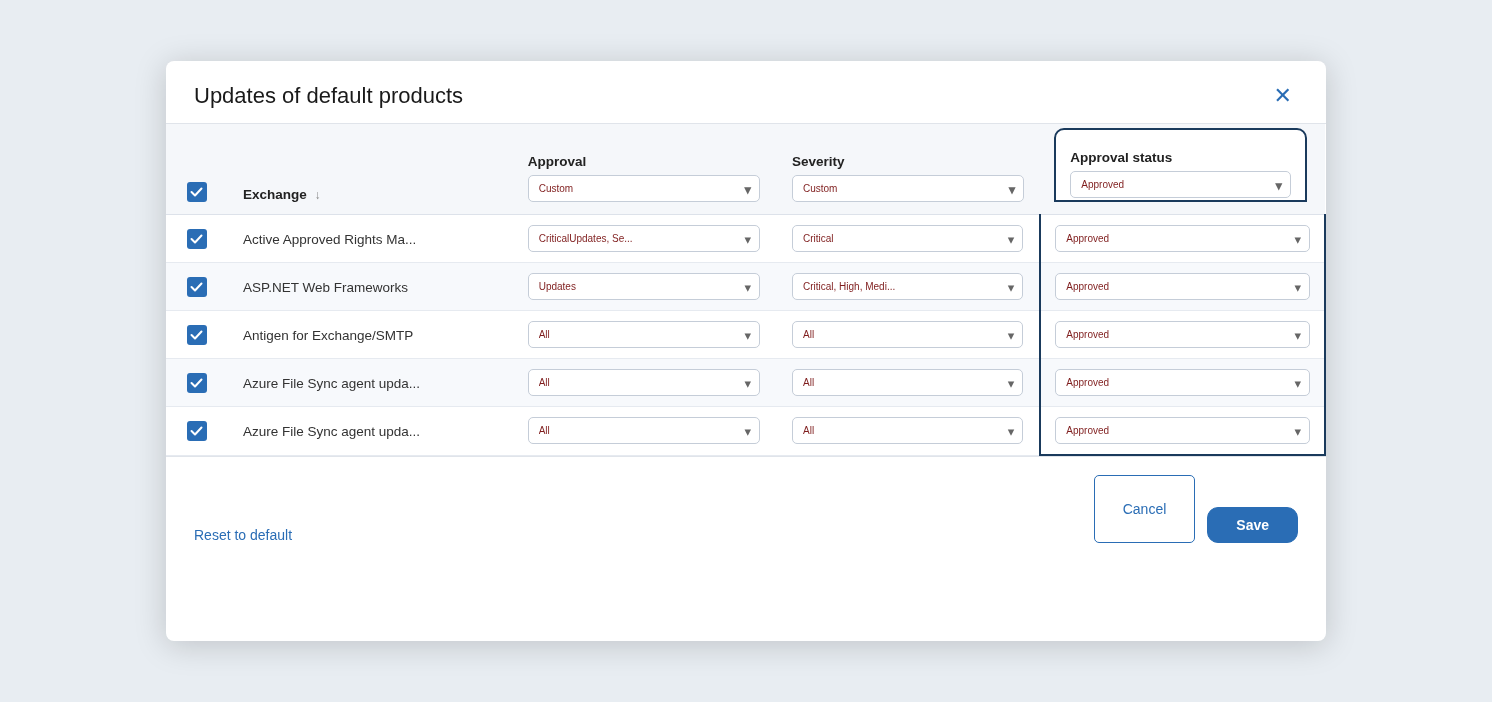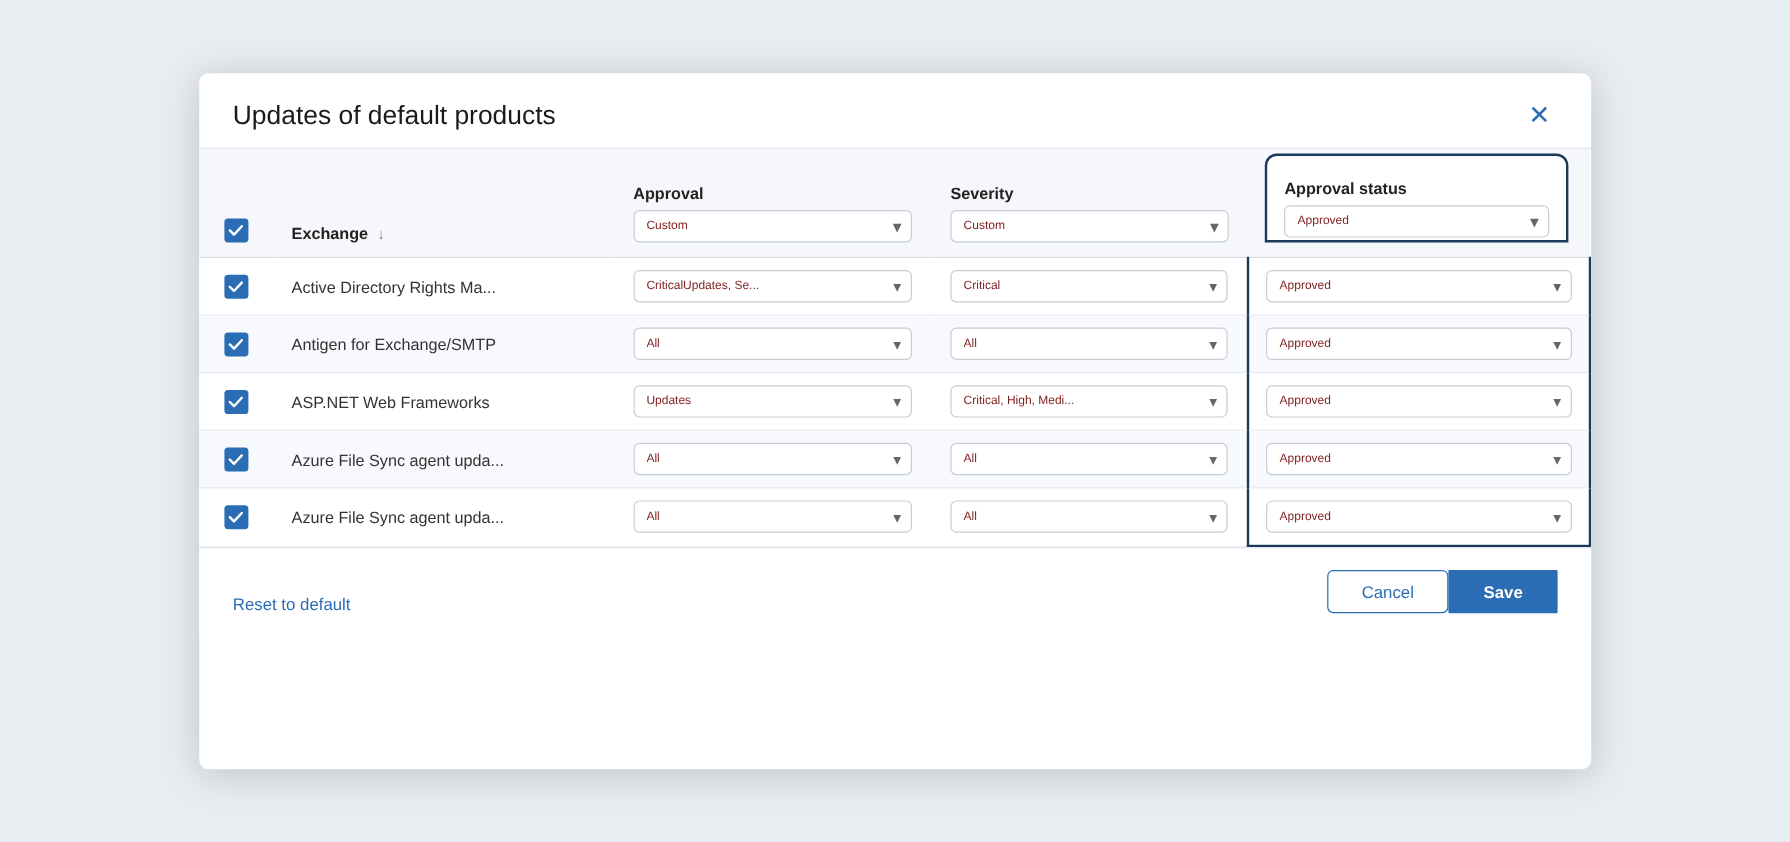--- a/index.html
+++ b/index.html
@@ -167,40 +167,41 @@
       background: #fff;
     }
     .reset-link {
       color: #2a6db5;
       background: none;
       border: none;
       cursor: pointer;
       font-size: 14px;
       text-decoration: none;
     }
-    .footer-btns { display: flex; }
+    .footer-btns { display: flex; gap: 12px; }
     .btn-cancel {
       padding: 9px 28px;
       border: 1.5px solid #2a6db5;
       border-radius: 5px;
       background: #fff;
       color: #2a6db5;
       font-size: 14px;
       cursor: pointer;
       font-weight: 500;
     }
     .btn-save {
       padding: 9px 28px;
       border: 1.5px solid #2a6db5;
-      border-radius: 1px;
+      border-radius: 11px;
       background: #2a6db5;
       color: #fff;
       font-size: 14px;
       cursor: pointer;
       font-weight: 700;
+      margin-top: 32px;
     }
   </style>
 </head>
 <body>
 
 <div class="dialog">
 
   <div class="dialog-header">
     <span class="dialog-title">Updates of default products</span>
     <button class="close-btn">✕</button>
@@ -267,21 +268,21 @@
       <tr>
       <td class="col-check">
         <div class="checkbox-custom">
           <svg width="13" height="10" viewBox="0 0 13 10" fill="none">
             <path d="M1.5 5L5 8.5L11.5 1.5" stroke="white" stroke-width="2" stroke-linecap="round" stroke-linejoin="round"></path>
           </svg>
         </div>
       </td>
 
       <td class="col-product">
-        <span class="product-name">Active Directory Rights Ma...</span>
+        <span class="product-name">Active Approved Rights Ma...</span>
       </td>
 
       <td class="col-category">
         <div class="select-wrap">
           <select><option selected="">CriticalUpdates, Se...</option><option>All</option><option>CriticalUpdates</option></select>
           <span class="select-arrow">▾</span>
         </div>
       </td>
 
       <td class="col-severity">
@@ -301,33 +302,33 @@
           <tr>
       <td class="col-check">
         <div class="checkbox-custom">
           <svg width="13" height="10" viewBox="0 0 13 10" fill="none">
             <path d="M1.5 5L5 8.5L11.5 1.5" stroke="white" stroke-width="2" stroke-linecap="round" stroke-linejoin="round"></path>
           </svg>
         </div>
       </td>
 
       <td class="col-product">
-        <span class="product-name">Antigen for Exchange/SMTP</span>
+        <span class="product-name">ASP.NET Web Frameworks</span>
       </td>
 
       <td class="col-category">
         <div class="select-wrap">
-          <select><option selected="">All</option><option>CriticalUpdates</option><option>Updates</option></select>
+          <select><option selected="">Updates</option><option>All</option><option>CriticalUpdates</option></select>
           <span class="select-arrow">▾</span>
         </div>
       </td>
 
       <td class="col-severity">
         <div class="select-wrap">
-          <select><option selected="">All</option><option>Critical</option><option>High</option><option>Medium</option></select>
+          <select><option selected="">Critical, High, Medi...</option><option>All</option><option>Critical</option><option>High</option></select>
           <span class="select-arrow">▾</span>
         </div>
       </td>
 
       <td class="approval-col-body">
         <div class="select-wrap">
           <select><option selected="">Approved</option><option>All</option><option>Not approved</option></select>
           <span class="select-arrow">▾</span>
         </div>
       </td>
@@ -335,33 +336,33 @@
           <tr>
       <td class="col-check">
         <div class="checkbox-custom">
           <svg width="13" height="10" viewBox="0 0 13 10" fill="none">
             <path d="M1.5 5L5 8.5L11.5 1.5" stroke="white" stroke-width="2" stroke-linecap="round" stroke-linejoin="round"></path>
           </svg>
         </div>
       </td>
 
       <td class="col-product">
-        <span class="product-name">ASP.NET Web Frameworks</span>
+        <span class="product-name">Antigen for Exchange/SMTP</span>
       </td>
 
       <td class="col-category">
         <div class="select-wrap">
-          <select><option selected="">Updates</option><option>All</option><option>CriticalUpdates</option></select>
+          <select><option selected="">All</option><option>CriticalUpdates</option><option>Updates</option></select>
           <span class="select-arrow">▾</span>
         </div>
       </td>
 
       <td class="col-severity">
         <div class="select-wrap">
-          <select><option selected="">Critical, High, Medi...</option><option>All</option><option>Critical</option><option>High</option></select>
+          <select><option selected="">All</option><option>Critical</option><option>High</option><option>Medium</option></select>
           <span class="select-arrow">▾</span>
         </div>
       </td>
 
       <td class="approval-col-body">
         <div class="select-wrap">
           <select><option selected="">Approved</option><option>All</option><option>Not approved</option></select>
           <span class="select-arrow">▾</span>
         </div>
       </td>

